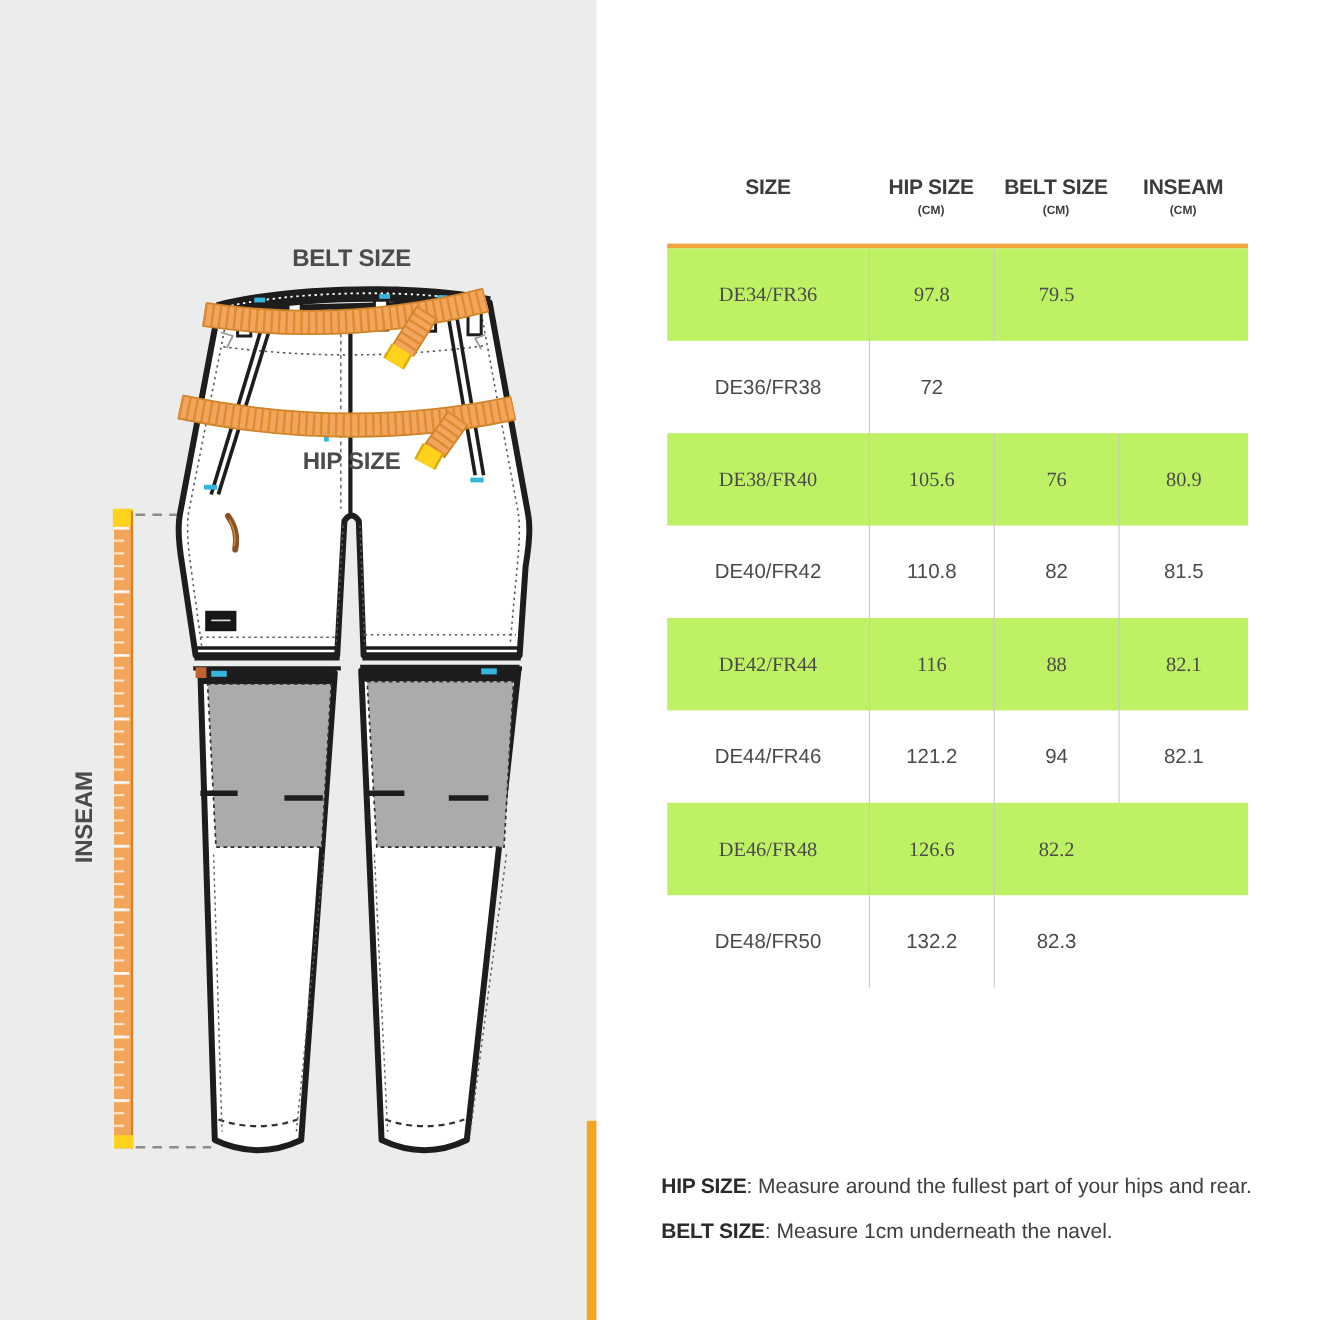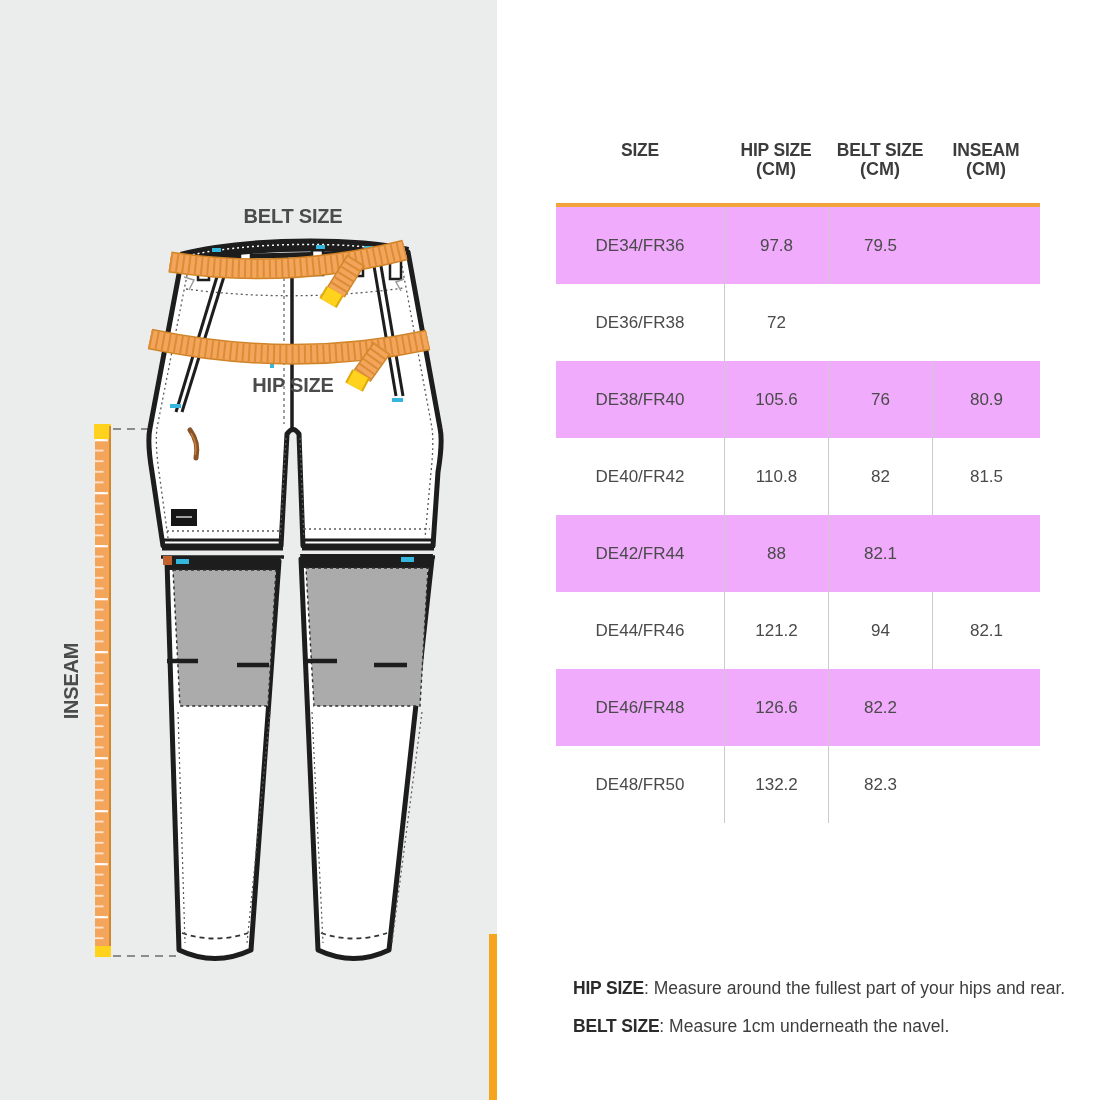--- a/index.html
+++ b/index.html
@@ -8,34 +8,34 @@
   .left-panel{position:absolute;left:0;top:0;width:497px;height:1100px;background:#EBECEC;}
   .fig-label{position:absolute;font-weight:700;font-size:20px;color:#4B4B4B;
              letter-spacing:-0.2px;text-align:center;}
   .belt-label{left:175px;top:205px;width:236px;}
   .hip-label{left:175px;top:374px;width:236px;}
   .inseam-label{left:8px;top:668px;width:130px;height:26px;transform:rotate(-90deg);
                 transform-origin:center;}
   
   .size-table{position:absolute;left:556px;top:140px;width:484px;}
   .thead{display:grid;grid-template-columns:168px 104px 104px 108px;height:63px;}
-  .th{display:flex;flex-direction:column;justify-content:flex-start;align-items:center;
-      padding-bottom:2px;}
+  .th{display:flex;flex-direction:column;justify-content:flex-end;align-items:center;
+      padding-bottom:18px;}
   .th .lab{font-weight:700;font-size:17.5px;color:#3C3C3C;letter-spacing:-0.2px;line-height:20px;}
-  .th .unit{font-weight:700;font-size:18px;color:#3C3C3C;height:19px;line-height:19px;}
+  .th .unit{font-weight:700;font-size:10px;color:#3C3C3C;height:19px;line-height:19px;}
   .gold-rule{height:4px;background:#F2A43C;}
   .tbody{}
   .tr{display:grid;grid-template-columns:168px 104px 104px 108px;height:77px;}
-  .tr.odd{background:#f0abfc;}
+  .tr.odd{background:#bef264;font-family:Liberation Serif, serif;}
   .td{display:flex;align-items:center;justify-content:center;
       font-size:17px;color:#4A4A4A;}
   .td.sep{border-left:1px solid #CBCBCB;text-align:right;}
   
   .notes{position:absolute;left:551px;top:969px;width:520px;font-size:17.5px;
-         line-height:38px;color:#3E3E3E;margin-left:22px;}
+         line-height:38px;color:#3E3E3E;}
   .notes b{color:#2B2B2B;letter-spacing:-0.2px;}
   .gold-bar{position:absolute;left:489px;top:934px;width:8px;height:166px;background:#F5A41D;}
   svg{display:block;}
 </style>
 </head>
 <body>
 
 <div class="stage">
 
   <div class="left-panel">
@@ -231,20 +231,21 @@
         <div class="td sep">80.9</div>
       </div>
       <div class="tr">
         <div class="td">DE40/FR42</div>
         <div class="td sep">110.8</div>
         <div class="td sep">82</div>
         <div class="td sep">81.5</div>
       </div>
       <div class="tr odd">
         <div class="td">DE42/FR44</div>
+        <div class="td sep">116</div>
         <div class="td sep">88</div>
         <div class="td sep">82.1</div>
       </div>
       <div class="tr">
         <div class="td">DE44/FR46</div>
         <div class="td sep">121.2</div>
         <div class="td sep">94</div>
         <div class="td sep">82.1</div>
       </div>
       <div class="tr odd">

